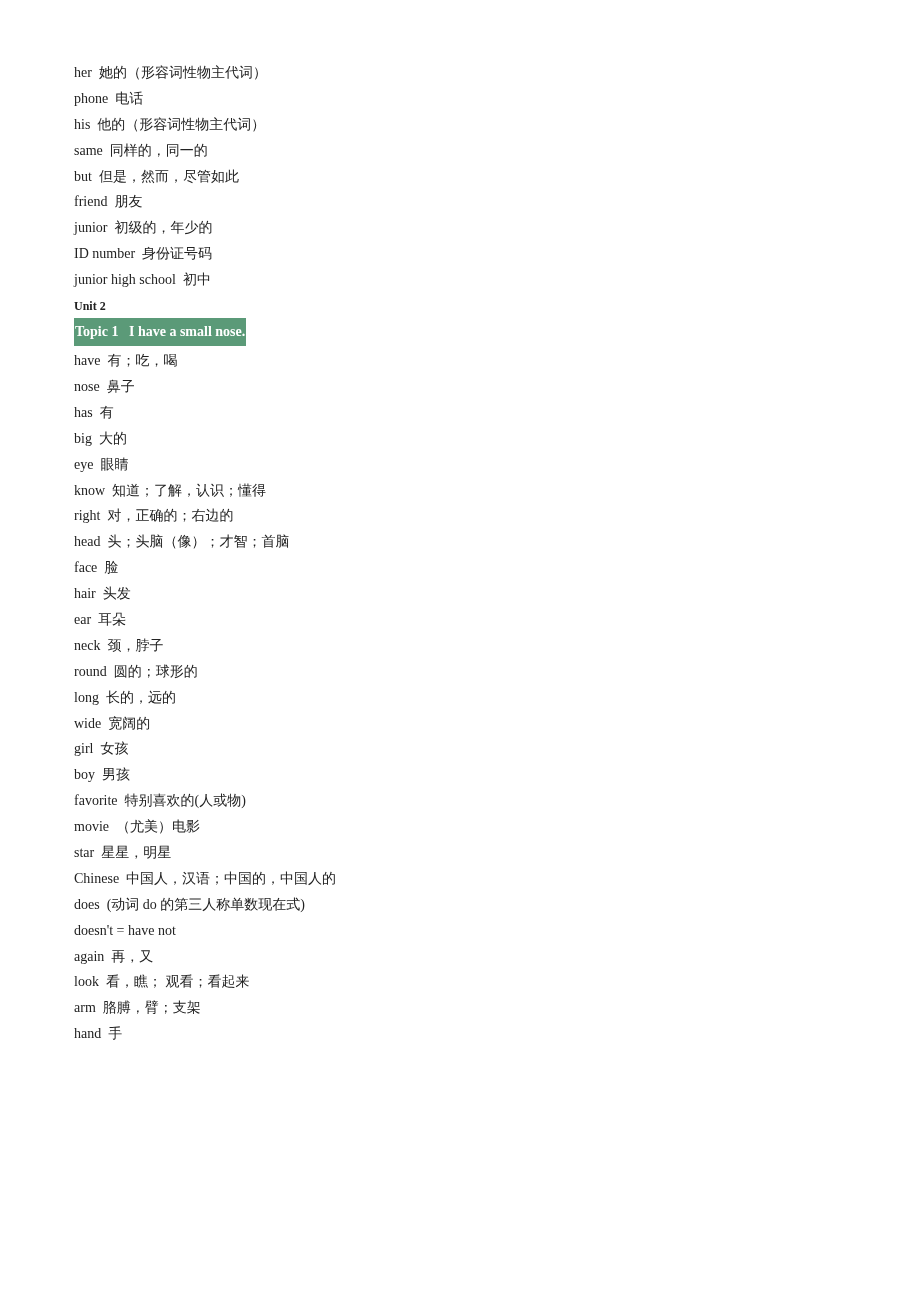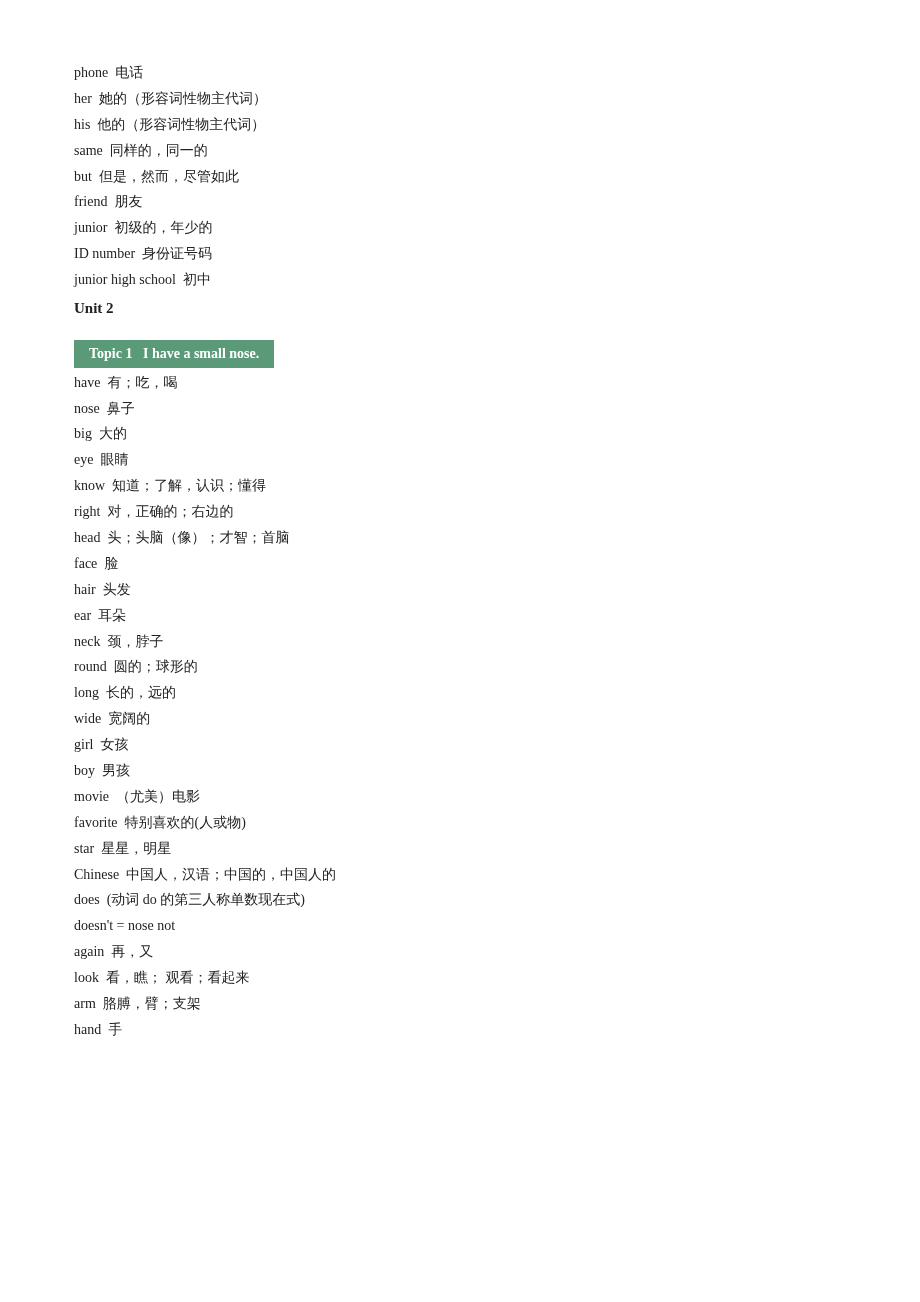--- a/index.html
+++ b/index.html
@@ -20,69 +20,70 @@
     }
 
     .vocab-line {
       display: block;
       font-size: 14px;
       line-height: 1.85;
     }
 
     .unit-heading {
       font-weight: bold;
-      font-size: 15px;
+      font-size: 12px;
       margin-top: 2px;
-      margin-bottom: 17px;
+      margin-bottom: 1px;
     }
 
     .topic-heading {
       font-weight: bold;
       font-size: 14px;
       background-color: #5b9a78;
       color: #ffffff;
-      padding: 1px 15px;
+      padding: 1px 1px;
       display: inline-block;
       margin-bottom: 2px;
     }
   </style>
 </head>
 <body>
 
 <div id="vocab-container">
+    <span class="vocab-line">her&nbsp;&nbsp;她的（形容词性物主代词）</span>
     <span class="vocab-line">phone&nbsp;&nbsp;电话</span>
-    <span class="vocab-line">her&nbsp;&nbsp;她的（形容词性物主代词）</span>
     <span class="vocab-line">his&nbsp;&nbsp;他的（形容词性物主代词）</span>
     <span class="vocab-line">same&nbsp;&nbsp;同样的，同一的</span>
     <span class="vocab-line">but&nbsp;&nbsp;但是，然而，尽管如此</span>
     <span class="vocab-line">friend&nbsp;&nbsp;朋友</span>
     <span class="vocab-line">junior&nbsp;&nbsp;初级的，年少的</span>
     <span class="vocab-line">ID number&nbsp;&nbsp;身份证号码</span>
     <span class="vocab-line">junior high school&nbsp;&nbsp;初中</span>
     <span class="vocab-line unit-heading">Unit 2</span>
     <span class="vocab-line"><span class="topic-heading">Topic 1&nbsp;&nbsp; I have a small nose.</span></span>
     <span class="vocab-line">have&nbsp;&nbsp;有；吃，喝</span>
     <span class="vocab-line">nose&nbsp;&nbsp;鼻子</span>
+    <span class="vocab-line">has&nbsp;&nbsp;有</span>
     <span class="vocab-line">big&nbsp;&nbsp;大的</span>
     <span class="vocab-line">eye&nbsp;&nbsp;眼睛</span>
     <span class="vocab-line">know&nbsp;&nbsp;知道；了解，认识；懂得</span>
     <span class="vocab-line">right&nbsp;&nbsp;对，正确的；右边的</span>
     <span class="vocab-line">head&nbsp;&nbsp;头；头脑（像）；才智；首脑</span>
     <span class="vocab-line">face&nbsp;&nbsp;脸</span>
     <span class="vocab-line">hair&nbsp;&nbsp;头发</span>
     <span class="vocab-line">ear&nbsp;&nbsp;耳朵</span>
     <span class="vocab-line">neck&nbsp;&nbsp;颈，脖子</span>
     <span class="vocab-line">round&nbsp;&nbsp;圆的；球形的</span>
     <span class="vocab-line">long&nbsp;&nbsp;长的，远的</span>
     <span class="vocab-line">wide&nbsp;&nbsp;宽阔的</span>
     <span class="vocab-line">girl&nbsp;&nbsp;女孩</span>
     <span class="vocab-line">boy&nbsp;&nbsp;男孩</span>
+    <span class="vocab-line">favorite&nbsp;&nbsp;特别喜欢的(人或物)</span>
     <span class="vocab-line">movie&nbsp;&nbsp;（尤美）电影</span>
-    <span class="vocab-line">favorite&nbsp;&nbsp;特别喜欢的(人或物)</span>
     <span class="vocab-line">star&nbsp;&nbsp;星星，明星</span>
     <span class="vocab-line">Chinese&nbsp;&nbsp;中国人，汉语；中国的，中国人的</span>
     <span class="vocab-line">does&nbsp;&nbsp;(动词 do 的第三人称单数现在式)</span>
-    <span class="vocab-line">doesn't = nose not</span>
+    <span class="vocab-line">doesn't = have not</span>
     <span class="vocab-line">again&nbsp;&nbsp;再，又</span>
     <span class="vocab-line">look&nbsp;&nbsp;看，瞧；  观看；看起来</span>
     <span class="vocab-line">arm&nbsp;&nbsp;胳膊，臂；支架</span>
     <span class="vocab-line">hand&nbsp;&nbsp;手</span>
   </div>
 
 </body></html>

